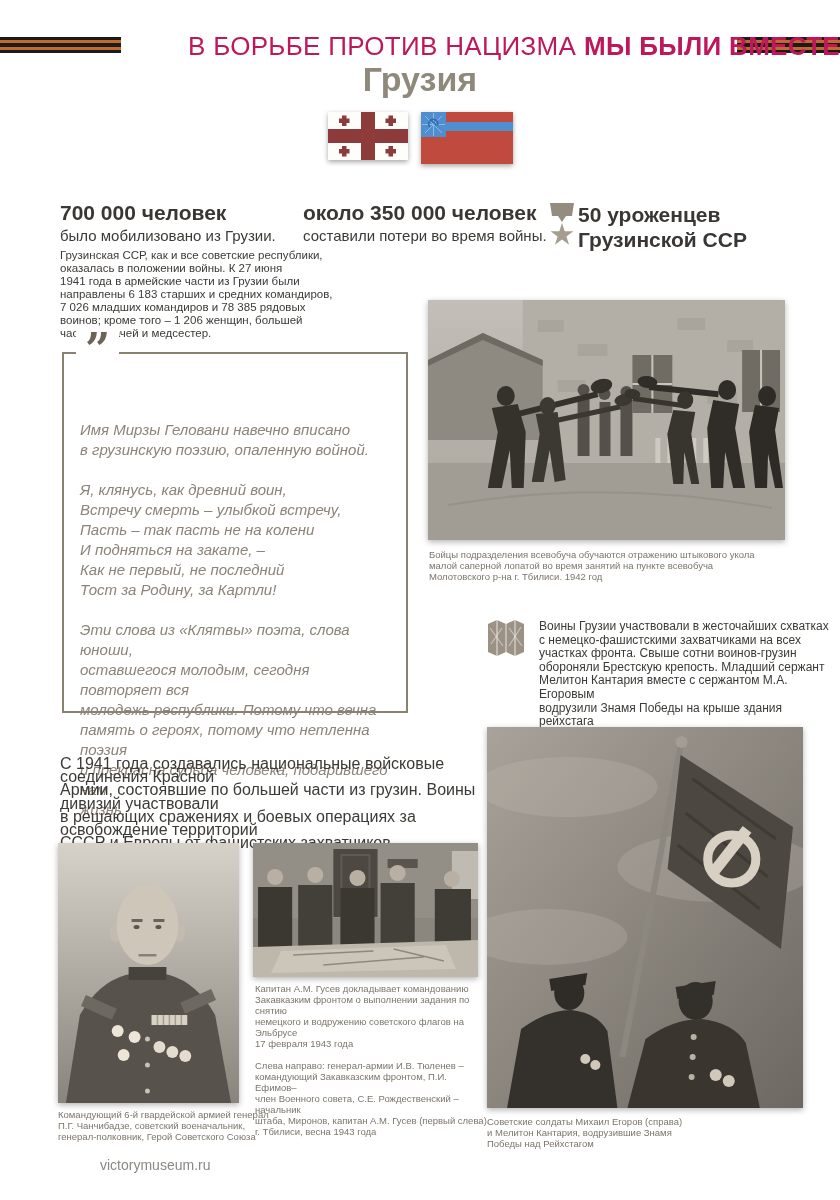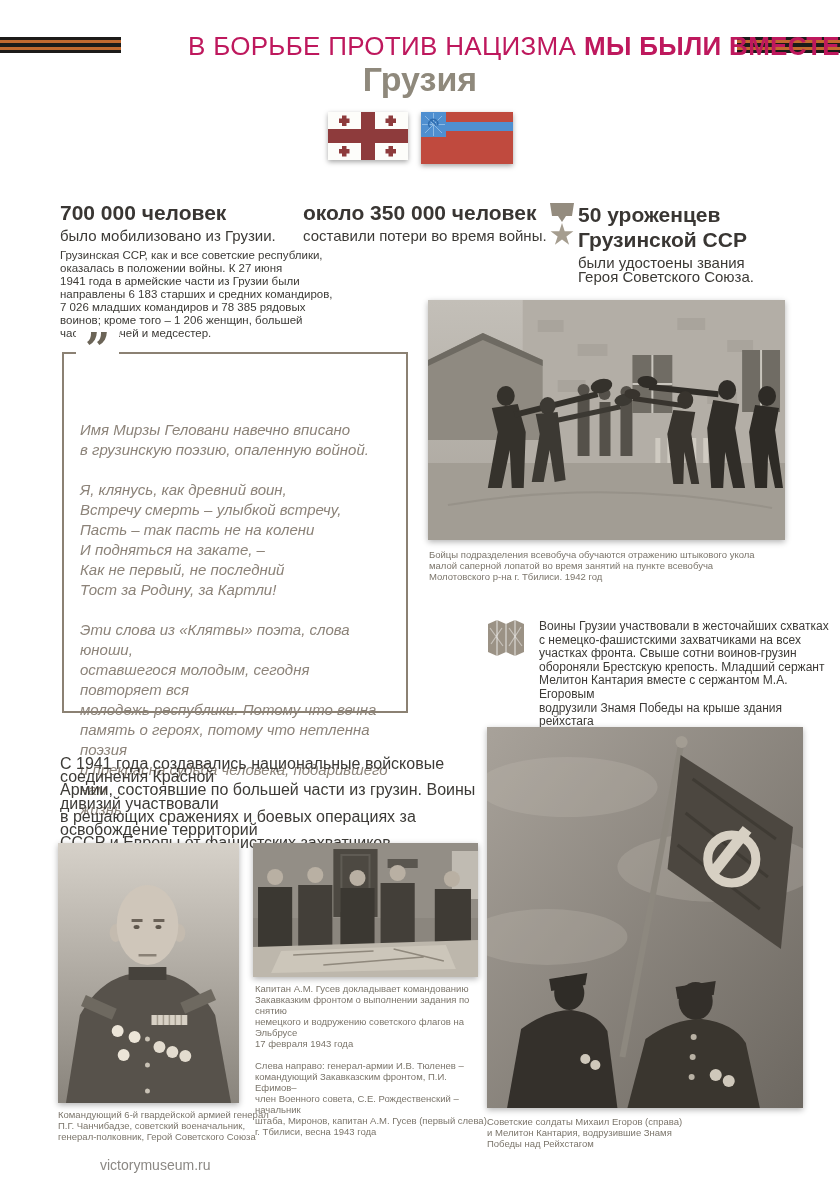--- a/index.html
+++ b/index.html
@@ -112,22 +112,20 @@
   </div>
 
   <div class="stat stat-heroes" style="left:549px;top:202px;width:230px;">
     <svg class="medal" width="26" height="48" viewBox="0 0 26 48">
       <polygon points="1,0 25,0 23,13 3,13" fill="#948c7f"></polygon>
       <polygon points="9,13 17,13 13,19" fill="#948c7f"></polygon>
       <polygon points="13,20 15.7,28.3 24.4,28.3 17.4,33.4 20.1,41.7 13,36.6 5.9,41.7 8.6,33.4 1.6,28.3 10.3,28.3" fill="#a59d8f"></polygon>
     </svg>
     <div class="stat-value">50 уроженцев
 Грузинской ССР</div>
-    <div class="stat-caption">были удостоены звания
-Героя Советского Союза.</div>
   </div>
 
   <div class="intro body-text pre">Грузинская ССР, как и все советские республики,
 оказалась в положении войны. К 27 июня
 1941 года в армейские части из Грузии были
 направлены 6 183 старших и средних командиров,
 7 026 младших командиров и 78 385 рядовых
 воинов; кроме того – 1 206 женщин, большей
 частью врачей и медсестер.</div>
 

